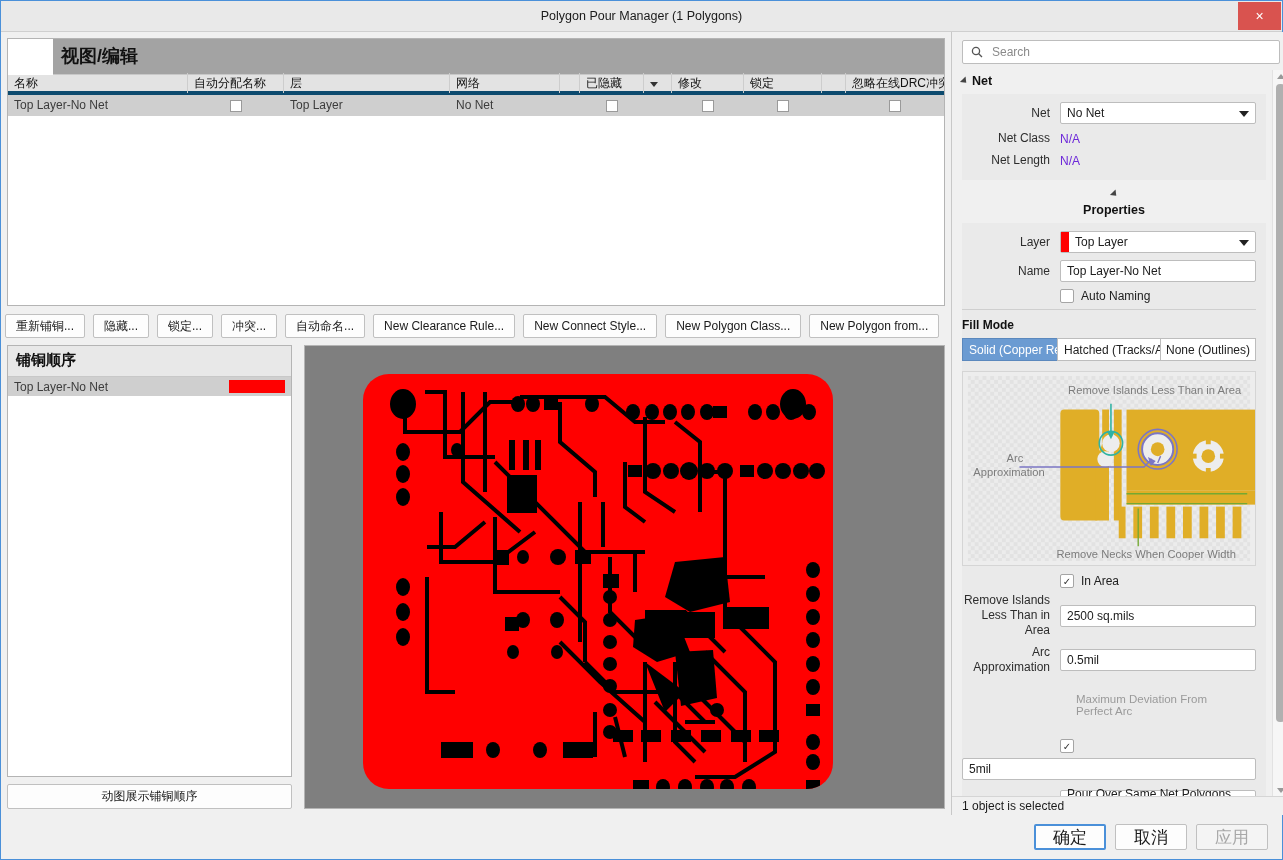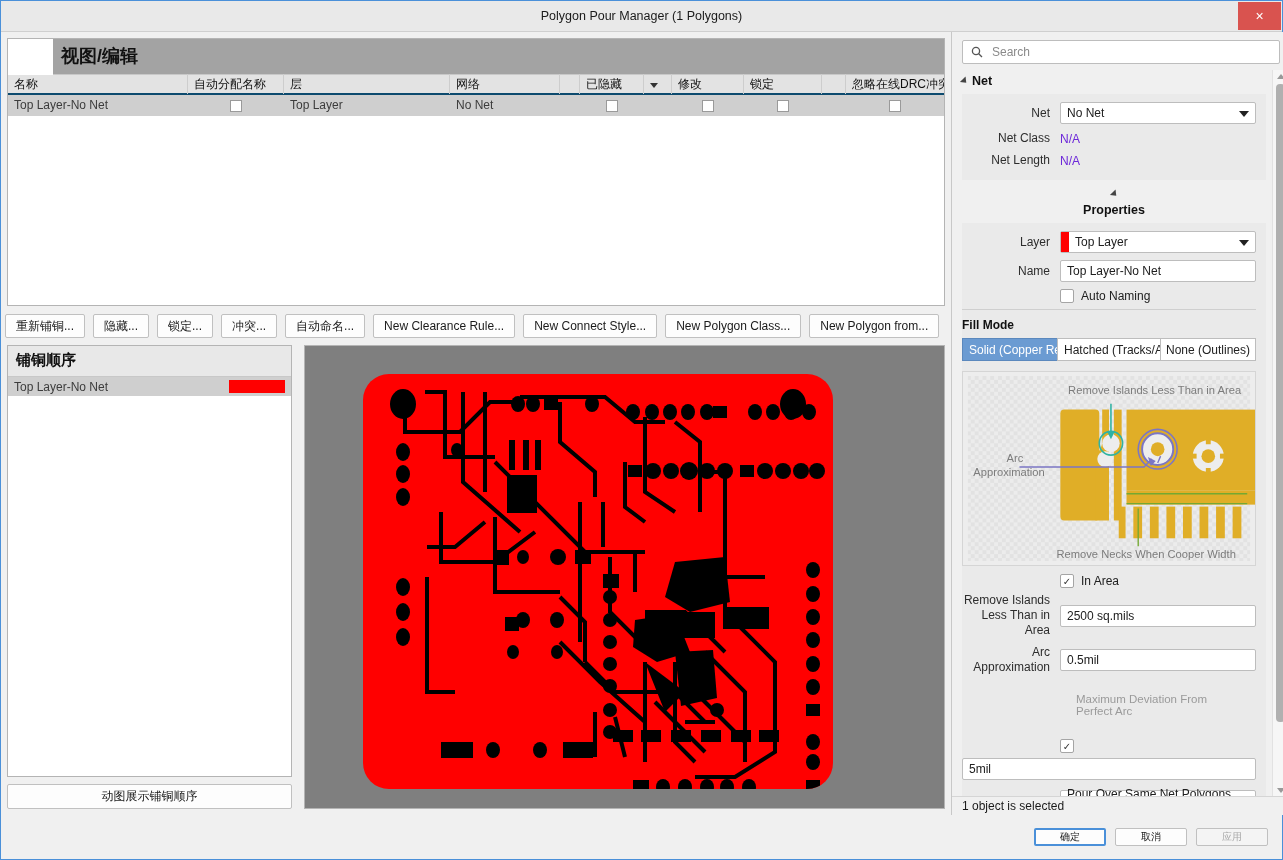--- a/index.html
+++ b/index.html
@@ -56,21 +56,21 @@
   .panel-head {
     background: #a3a3a3;
     border-bottom: 1px solid #c8c8c8;
     font-size: 18px; font-weight: bold;
     padding: 5px 8px 6px 8px;
     color: #111;
     margin-left: 45px;
   }
   .grid-head {
     display: flex; background: #e3e3e3;
-    border-bottom: 2px solid #0c4a6e;
+    border-bottom: 4px solid #0c4a6e;
     height: 20px; align-items: center;
     font-size: 12px; color: #111;
   }
   .grid-head .cell {
     padding: 0 6px; height: 20px; line-height: 20px;
     border-right: 1px solid #cdcdcd;
     white-space: nowrap; overflow: hidden;
   }
   .grid-head .cell:last-child { border-right: none; }
   .grid-row {
@@ -238,23 +238,23 @@
     flex: none; height: 19px; display: flex; align-items: center;
     padding-left: 10px; font-size: 12px; color: #1a1a1a;
     background: #f0f0f0; border-top: 1px solid #d5d5d5;
   }
   .dlg-buttons {
     flex: none; height: 44px; display: flex; align-items: center;
     justify-content: flex-end; gap: 9px; padding-right: 14px;
     background: #f0f0f0;
   }
   .dbtn {
-    width: 72px; height: 18px; background: #fdfdfd;
+    width: 72px; height: 26px; background: #fdfdfd;
     border: 1px solid #c0c0c0; border-radius: 2px;
-    font-size: 10px; color: #1a1a1a; cursor: pointer;
+    font-size: 17px; color: #1a1a1a; cursor: pointer;
     display: flex; align-items: center; justify-content: center;
   }
   .dbtn.default { border: 2px solid #4a90d9; }
   .dbtn.disabled { color: #a8a8a8; background: #f4f4f4; cursor: default; }
 
   
   .vscroll {
     position: absolute; right: 3px; top: 0; bottom: 0; width: 15px;
     background: #f6f6f6; border-left: 1px solid #e2e2e2;
   }

